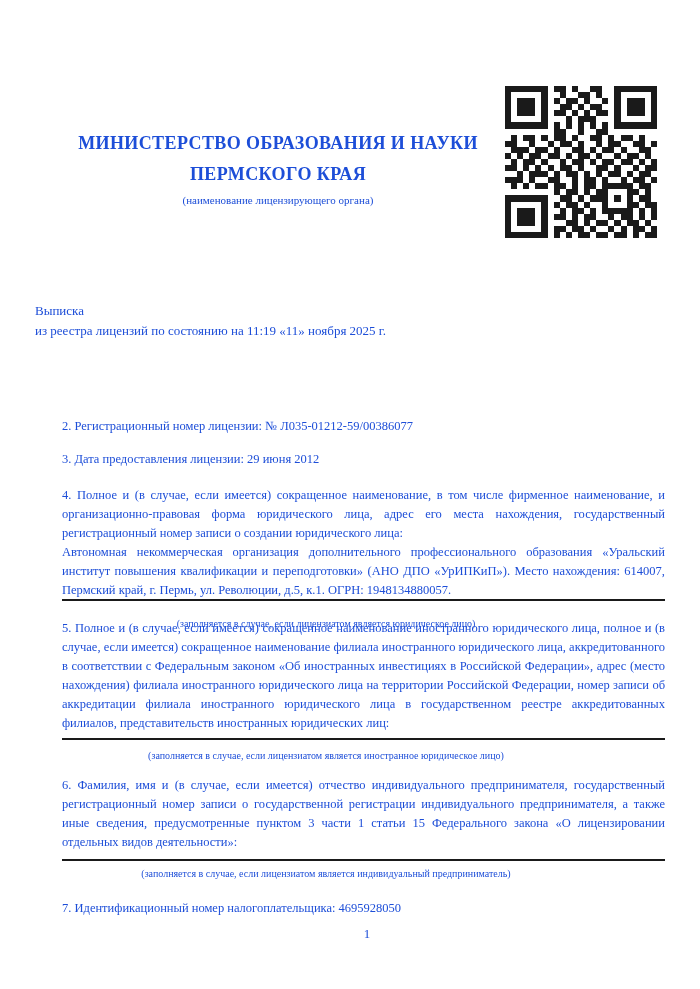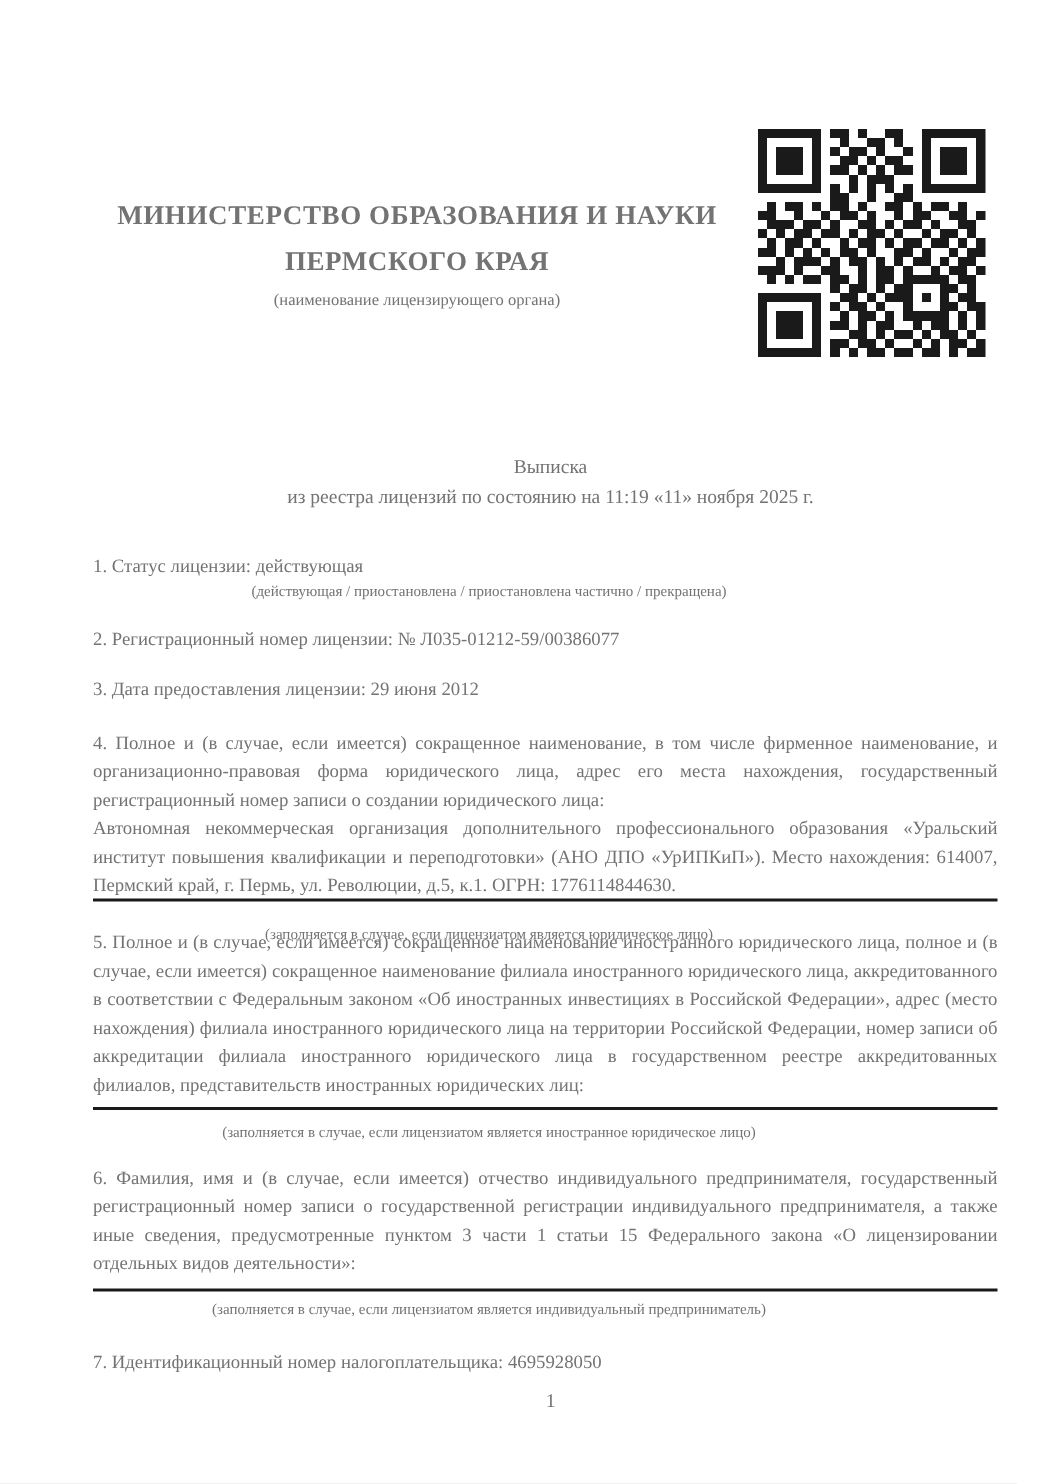--- a/index.html
+++ b/index.html
@@ -3,21 +3,21 @@
 <meta charset="utf-8">
 <style>
   html, body { margin: 0; padding: 0; background: #e8e8e8; }
   .page {
     position: relative;
     width: 700px;
     height: 989px;
     margin: 0 auto;
     background: #ffffff;
     font-family: "Liberation Serif", serif;
-    color: #737373;
+    color: #1d4ed8;
     overflow: hidden;
   }
   .org-header {
     position: absolute;
     top: 128px;
     left: 37px;
     width: 482px;
     text-align: center;
   }
   .org-name {
@@ -37,21 +37,21 @@
     left: 505px;
     width: 152px;
     height: 152px;
   }
   .qr svg { width: 100%; height: 100%; display: block; }
   .doc-title {
     position: absolute;
     top: 301px;
     left: 35px;
     width: 664px;
-    text-align: center;
+    text-align: left;
     font-size: 13px;
     line-height: 20px;
   }
   .item {
     position: absolute;
     left: 62px;
     width: 603px;
     font-size: 12.5px;
     line-height: 18.9px;
   }
@@ -106,36 +106,32 @@
       <svg viewBox="0 0 25 25" shape-rendering="crispEdges">
         <path d="M0 0h1v1h-1zM1 0h1v1h-1zM2 0h1v1h-1zM3 0h1v1h-1zM4 0h1v1h-1zM5 0h1v1h-1zM6 0h1v1h-1zM8 0h1v1h-1zM9 0h1v1h-1zM11 0h1v1h-1zM14 0h1v1h-1zM15 0h1v1h-1zM18 0h1v1h-1zM19 0h1v1h-1zM20 0h1v1h-1zM21 0h1v1h-1zM22 0h1v1h-1zM23 0h1v1h-1zM24 0h1v1h-1zM0 1h1v1h-1zM6 1h1v1h-1zM9 1h1v1h-1zM12 1h1v1h-1zM13 1h1v1h-1zM15 1h1v1h-1zM18 1h1v1h-1zM24 1h1v1h-1zM0 2h1v1h-1zM2 2h1v1h-1zM3 2h1v1h-1zM4 2h1v1h-1zM6 2h1v1h-1zM8 2h1v1h-1zM10 2h1v1h-1zM11 2h1v1h-1zM13 2h1v1h-1zM16 2h1v1h-1zM18 2h1v1h-1zM20 2h1v1h-1zM21 2h1v1h-1zM22 2h1v1h-1zM24 2h1v1h-1zM0 3h1v1h-1zM2 3h1v1h-1zM3 3h1v1h-1zM4 3h1v1h-1zM6 3h1v1h-1zM9 3h1v1h-1zM10 3h1v1h-1zM12 3h1v1h-1zM14 3h1v1h-1zM15 3h1v1h-1zM18 3h1v1h-1zM20 3h1v1h-1zM21 3h1v1h-1zM22 3h1v1h-1zM24 3h1v1h-1zM0 4h1v1h-1zM2 4h1v1h-1zM3 4h1v1h-1zM4 4h1v1h-1zM6 4h1v1h-1zM8 4h1v1h-1zM9 4h1v1h-1zM11 4h1v1h-1zM13 4h1v1h-1zM15 4h1v1h-1zM16 4h1v1h-1zM18 4h1v1h-1zM20 4h1v1h-1zM21 4h1v1h-1zM22 4h1v1h-1zM24 4h1v1h-1zM0 5h1v1h-1zM6 5h1v1h-1zM10 5h1v1h-1zM12 5h1v1h-1zM13 5h1v1h-1zM14 5h1v1h-1zM18 5h1v1h-1zM24 5h1v1h-1zM0 6h1v1h-1zM1 6h1v1h-1zM2 6h1v1h-1zM3 6h1v1h-1zM4 6h1v1h-1zM5 6h1v1h-1zM6 6h1v1h-1zM8 6h1v1h-1zM10 6h1v1h-1zM12 6h1v1h-1zM14 6h1v1h-1zM16 6h1v1h-1zM18 6h1v1h-1zM19 6h1v1h-1zM20 6h1v1h-1zM21 6h1v1h-1zM22 6h1v1h-1zM23 6h1v1h-1zM24 6h1v1h-1zM8 7h1v1h-1zM9 7h1v1h-1zM12 7h1v1h-1zM15 7h1v1h-1zM16 7h1v1h-1zM1 8h1v1h-1zM3 8h1v1h-1zM4 8h1v1h-1zM6 8h1v1h-1zM8 8h1v1h-1zM9 8h1v1h-1zM11 8h1v1h-1zM14 8h1v1h-1zM15 8h1v1h-1zM17 8h1v1h-1zM19 8h1v1h-1zM20 8h1v1h-1zM22 8h1v1h-1zM0 9h1v1h-1zM1 9h1v1h-1zM4 9h1v1h-1zM7 9h1v1h-1zM9 9h1v1h-1zM10 9h1v1h-1zM12 9h1v1h-1zM15 9h1v1h-1zM17 9h1v1h-1zM18 9h1v1h-1zM21 9h1v1h-1zM22 9h1v1h-1zM24 9h1v1h-1zM1 10h1v1h-1zM2 10h1v1h-1zM3 10h1v1h-1zM5 10h1v1h-1zM6 10h1v1h-1zM8 10h1v1h-1zM11 10h1v1h-1zM12 10h1v1h-1zM14 10h1v1h-1zM16 10h1v1h-1zM17 10h1v1h-1zM19 10h1v1h-1zM22 10h1v1h-1zM23 10h1v1h-1zM0 11h1v1h-1zM2 11h1v1h-1zM4 11h1v1h-1zM5 11h1v1h-1zM7 11h1v1h-1zM8 11h1v1h-1zM10 11h1v1h-1zM12 11h1v1h-1zM13 11h1v1h-1zM15 11h1v1h-1zM18 11h1v1h-1zM20 11h1v1h-1zM21 11h1v1h-1zM23 11h1v1h-1zM1 12h1v1h-1zM3 12h1v1h-1zM4 12h1v1h-1zM6 12h1v1h-1zM9 12h1v1h-1zM11 12h1v1h-1zM12 12h1v1h-1zM14 12h1v1h-1zM16 12h1v1h-1zM17 12h1v1h-1zM19 12h1v1h-1zM20 12h1v1h-1zM22 12h1v1h-1zM24 12h1v1h-1zM0 13h1v1h-1zM1 13h1v1h-1zM3 13h1v1h-1zM5 13h1v1h-1zM7 13h1v1h-1zM9 13h1v1h-1zM10 13h1v1h-1zM12 13h1v1h-1zM15 13h1v1h-1zM16 13h1v1h-1zM18 13h1v1h-1zM21 13h1v1h-1zM23 13h1v1h-1zM24 13h1v1h-1zM2 14h1v1h-1zM4 14h1v1h-1zM5 14h1v1h-1zM6 14h1v1h-1zM8 14h1v1h-1zM10 14h1v1h-1zM11 14h1v1h-1zM13 14h1v1h-1zM15 14h1v1h-1zM17 14h1v1h-1zM18 14h1v1h-1zM20 14h1v1h-1zM22 14h1v1h-1zM23 14h1v1h-1zM0 15h1v1h-1zM1 15h1v1h-1zM2 15h1v1h-1zM4 15h1v1h-1zM7 15h1v1h-1zM8 15h1v1h-1zM11 15h1v1h-1zM13 15h1v1h-1zM14 15h1v1h-1zM16 15h1v1h-1zM19 15h1v1h-1zM21 15h1v1h-1zM22 15h1v1h-1zM24 15h1v1h-1zM1 16h1v1h-1zM3 16h1v1h-1zM5 16h1v1h-1zM6 16h1v1h-1zM8 16h1v1h-1zM9 16h1v1h-1zM11 16h1v1h-1zM13 16h1v1h-1zM14 16h1v1h-1zM16 16h1v1h-1zM17 16h1v1h-1zM18 16h1v1h-1zM19 16h1v1h-1zM20 16h1v1h-1zM22 16h1v1h-1zM23 16h1v1h-1zM8 17h1v1h-1zM10 17h1v1h-1zM11 17h1v1h-1zM13 17h1v1h-1zM15 17h1v1h-1zM16 17h1v1h-1zM20 17h1v1h-1zM21 17h1v1h-1zM23 17h1v1h-1zM0 18h1v1h-1zM1 18h1v1h-1zM2 18h1v1h-1zM3 18h1v1h-1zM4 18h1v1h-1zM5 18h1v1h-1zM6 18h1v1h-1zM9 18h1v1h-1zM10 18h1v1h-1zM12 18h1v1h-1zM14 18h1v1h-1zM15 18h1v1h-1zM16 18h1v1h-1zM18 18h1v1h-1zM20 18h1v1h-1zM22 18h1v1h-1zM23 18h1v1h-1zM0 19h1v1h-1zM6 19h1v1h-1zM8 19h1v1h-1zM10 19h1v1h-1zM11 19h1v1h-1zM13 19h1v1h-1zM16 19h1v1h-1zM20 19h1v1h-1zM21 19h1v1h-1zM23 19h1v1h-1zM24 19h1v1h-1zM0 20h1v1h-1zM2 20h1v1h-1zM3 20h1v1h-1zM4 20h1v1h-1zM6 20h1v1h-1zM9 20h1v1h-1zM11 20h1v1h-1zM12 20h1v1h-1zM14 20h1v1h-1zM16 20h1v1h-1zM17 20h1v1h-1zM18 20h1v1h-1zM19 20h1v1h-1zM20 20h1v1h-1zM22 20h1v1h-1zM24 20h1v1h-1zM0 21h1v1h-1zM2 21h1v1h-1zM3 21h1v1h-1zM4 21h1v1h-1zM6 21h1v1h-1zM8 21h1v1h-1zM9 21h1v1h-1zM11 21h1v1h-1zM13 21h1v1h-1zM14 21h1v1h-1zM17 21h1v1h-1zM19 21h1v1h-1zM20 21h1v1h-1zM22 21h1v1h-1zM24 21h1v1h-1zM0 22h1v1h-1zM2 22h1v1h-1zM3 22h1v1h-1zM4 22h1v1h-1zM6 22h1v1h-1zM10 22h1v1h-1zM11 22h1v1h-1zM13 22h1v1h-1zM15 22h1v1h-1zM16 22h1v1h-1zM18 22h1v1h-1zM20 22h1v1h-1zM21 22h1v1h-1zM23 22h1v1h-1zM0 23h1v1h-1zM6 23h1v1h-1zM8 23h1v1h-1zM9 23h1v1h-1zM11 23h1v1h-1zM12 23h1v1h-1zM14 23h1v1h-1zM17 23h1v1h-1zM19 23h1v1h-1zM21 23h1v1h-1zM22 23h1v1h-1zM24 23h1v1h-1zM0 24h1v1h-1zM1 24h1v1h-1zM2 24h1v1h-1zM3 24h1v1h-1zM4 24h1v1h-1zM5 24h1v1h-1zM6 24h1v1h-1zM8 24h1v1h-1zM10 24h1v1h-1zM12 24h1v1h-1zM13 24h1v1h-1zM15 24h1v1h-1zM16 24h1v1h-1zM18 24h1v1h-1zM19 24h1v1h-1zM21 24h1v1h-1zM23 24h1v1h-1zM24 24h1v1h-1z" fill="#1a1a1a"></path>
       </svg>
     </div>
 
   <div class="doc-title">
     <div>Выписка</div>
     <div>из реестра лицензий по состоянию на 11:19 «11» ноября 2025 г.</div>
   </div>
 
-  <div class="item t-i1">
-    <p class="plain">1. Статус лицензии: действующая</p>
-    <div class="caption gap1">(действующая / приостановлена / приостановлена частично / прекращена)</div>
-  </div>
 
   <div class="item t-i2">
     <p class="plain">2. Регистрационный номер лицензии: № Л035-01212-59/00386077</p>
   </div>
 
   <div class="item t-i3">
     <p class="plain">3. Дата предоставления лицензии: 29 июня 2012</p>
   </div>
 
   <div class="item t-i4">
     <p>4. Полное и (в случае, если имеется) сокращенное наименование, в том числе фирменное наименование, и организационно-правовая форма юридического лица, адрес его места нахождения, государственный регистрационный номер записи о создании юридического лица:</p>
-    <p>Автономная некоммерческая организация дополнительного профессионального образования «Уральский институт повышения квалификации и переподготовки» (АНО ДПО «УрИПКиП»). Место нахождения: 614007, Пермский край, г. Пермь, ул. Революции, д.5, к.1. ОГРН: 1776114844630.</p>
+    <p>Автономная некоммерческая организация дополнительного профессионального образования «Уральский институт повышения квалификации и переподготовки» (АНО ДПО «УрИПКиП»). Место нахождения: 614007, Пермский край, г. Пермь, ул. Революции, д.5, к.1. ОГРН: 1948134880057.</p>
     <hr class="rule">
     <div class="caption">(заполняется в случае, если лицензиатом является юридическое лицо)</div>
   </div>
 
   <div class="item t-i5">
     <p>5. Полное и (в случае, если имеется) сокращенное наименование иностранного юридического лица, полное и (в случае, если имеется) сокращенное наименование филиала иностранного юридического лица, аккредитованного в соответствии с Федеральным законом «Об иностранных инвестициях в Российской Федерации», адрес (место нахождения) филиала иностранного юридического лица на территории Российской Федерации, номер записи об аккредитации филиала иностранного юридического лица в государственном реестре аккредитованных филиалов, представительств иностранных юридических лиц:</p>
     <hr class="rule gap5">
     <div class="caption gap8">(заполняется в случае, если лицензиатом является иностранное юридическое лицо)</div>
   </div>
 

